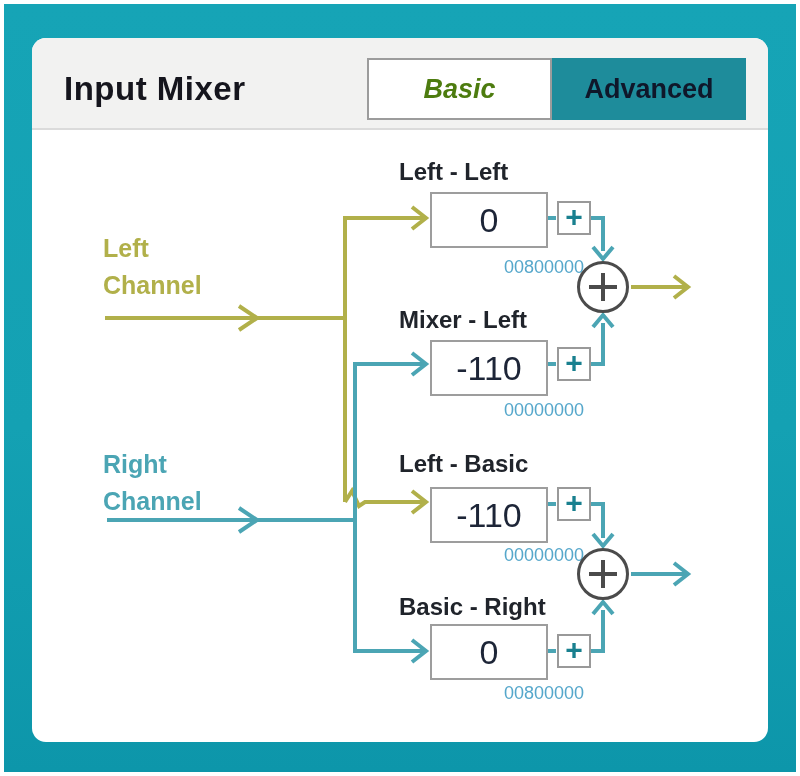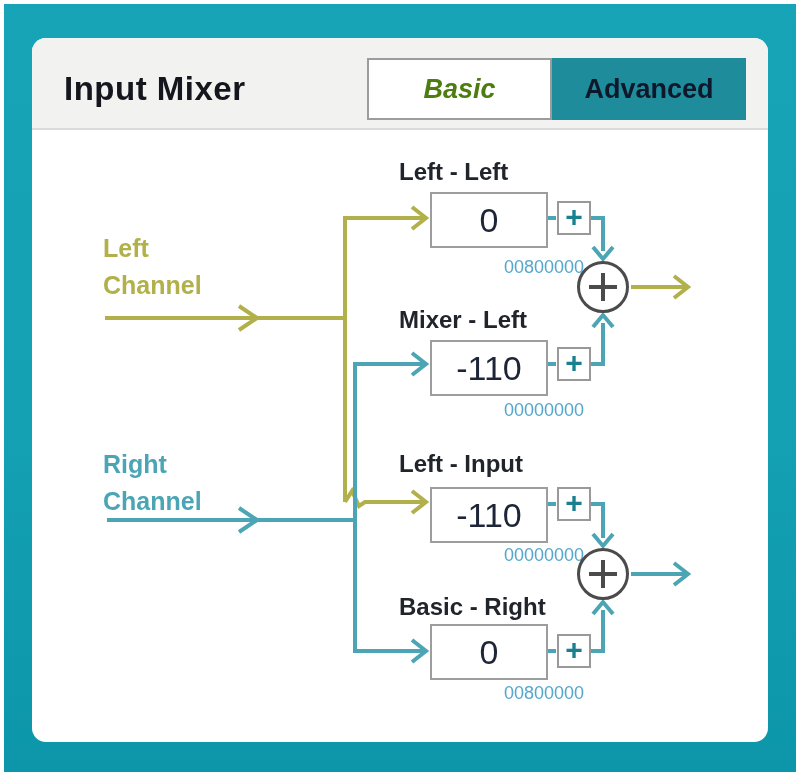--- a/index.html
+++ b/index.html
@@ -110,21 +110,21 @@
   <div class="pbtn" style="top:201px">+</div>
   <div class="ghex" style="top:257px">00800000</div>
 
   <div class="glabel" style="top:306px">Mixer - Left</div>
   <div class="gbox" style="top:340px">
     <span>-110</span>
   </div>
   <div class="pbtn" style="top:347px">+</div>
   <div class="ghex" style="top:400px">00000000</div>
 
-  <div class="glabel" style="top:450px">Left - Input</div>
+  <div class="glabel" style="top:450px">Left - Basic</div>
   <div class="gbox" style="top:487px">
     <span>-110</span>
   </div>
   <div class="pbtn" style="top:487px">+</div>
   <div class="ghex" style="top:545px">00000000</div>
 
   <div class="glabel" style="top:593px">Basic - Right</div>
   <div class="gbox" style="top:624px">
     <span>0</span>
   </div>

